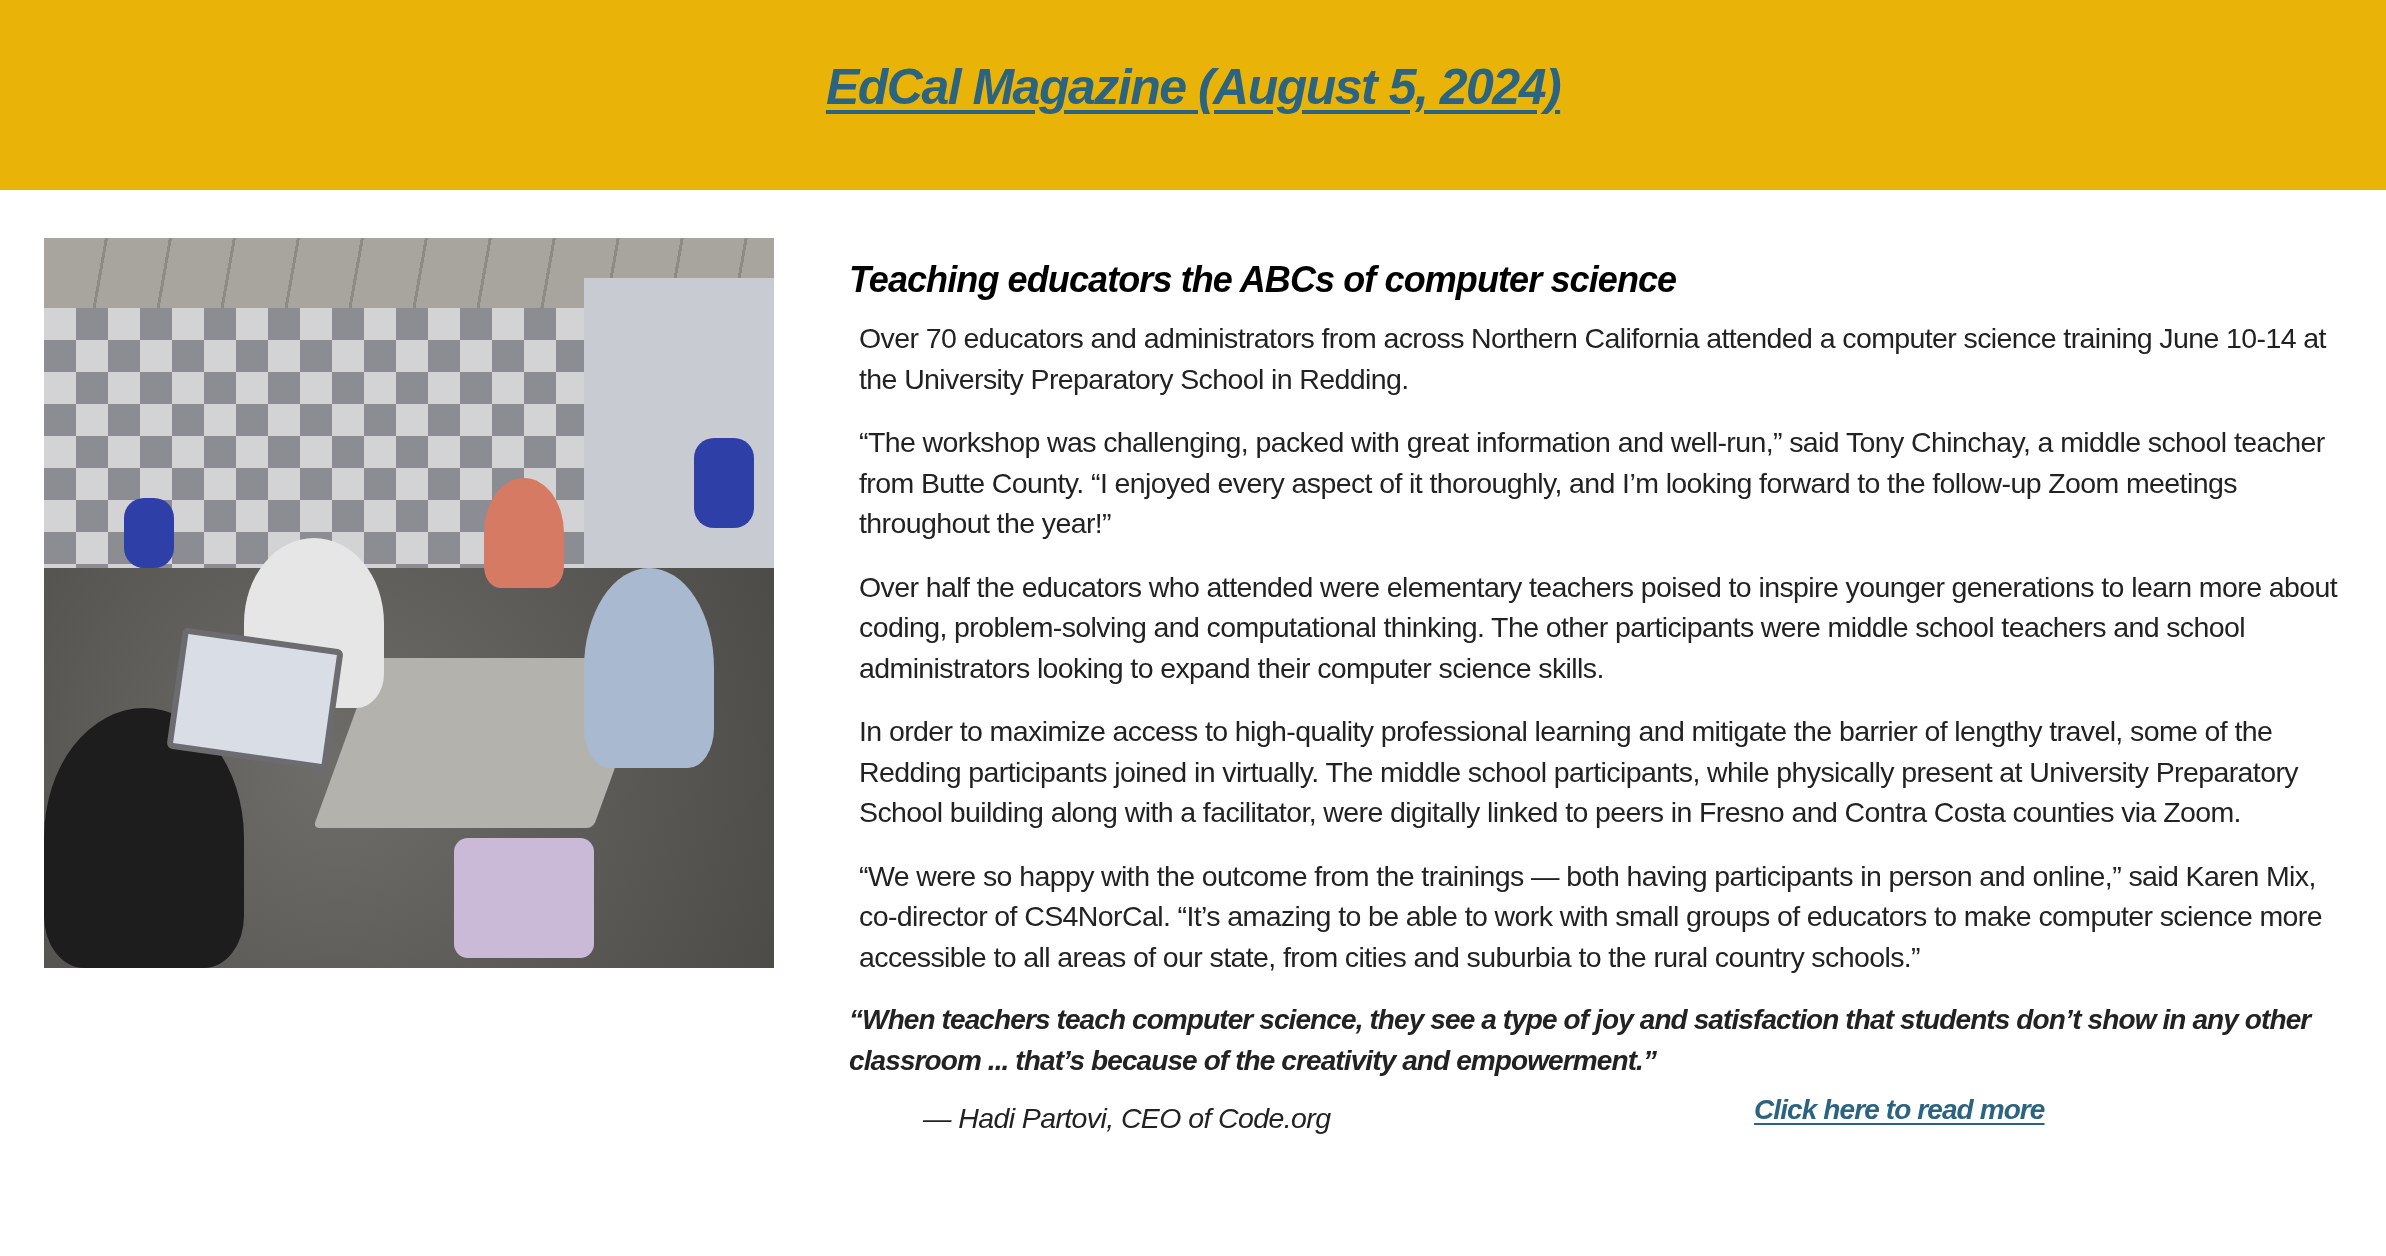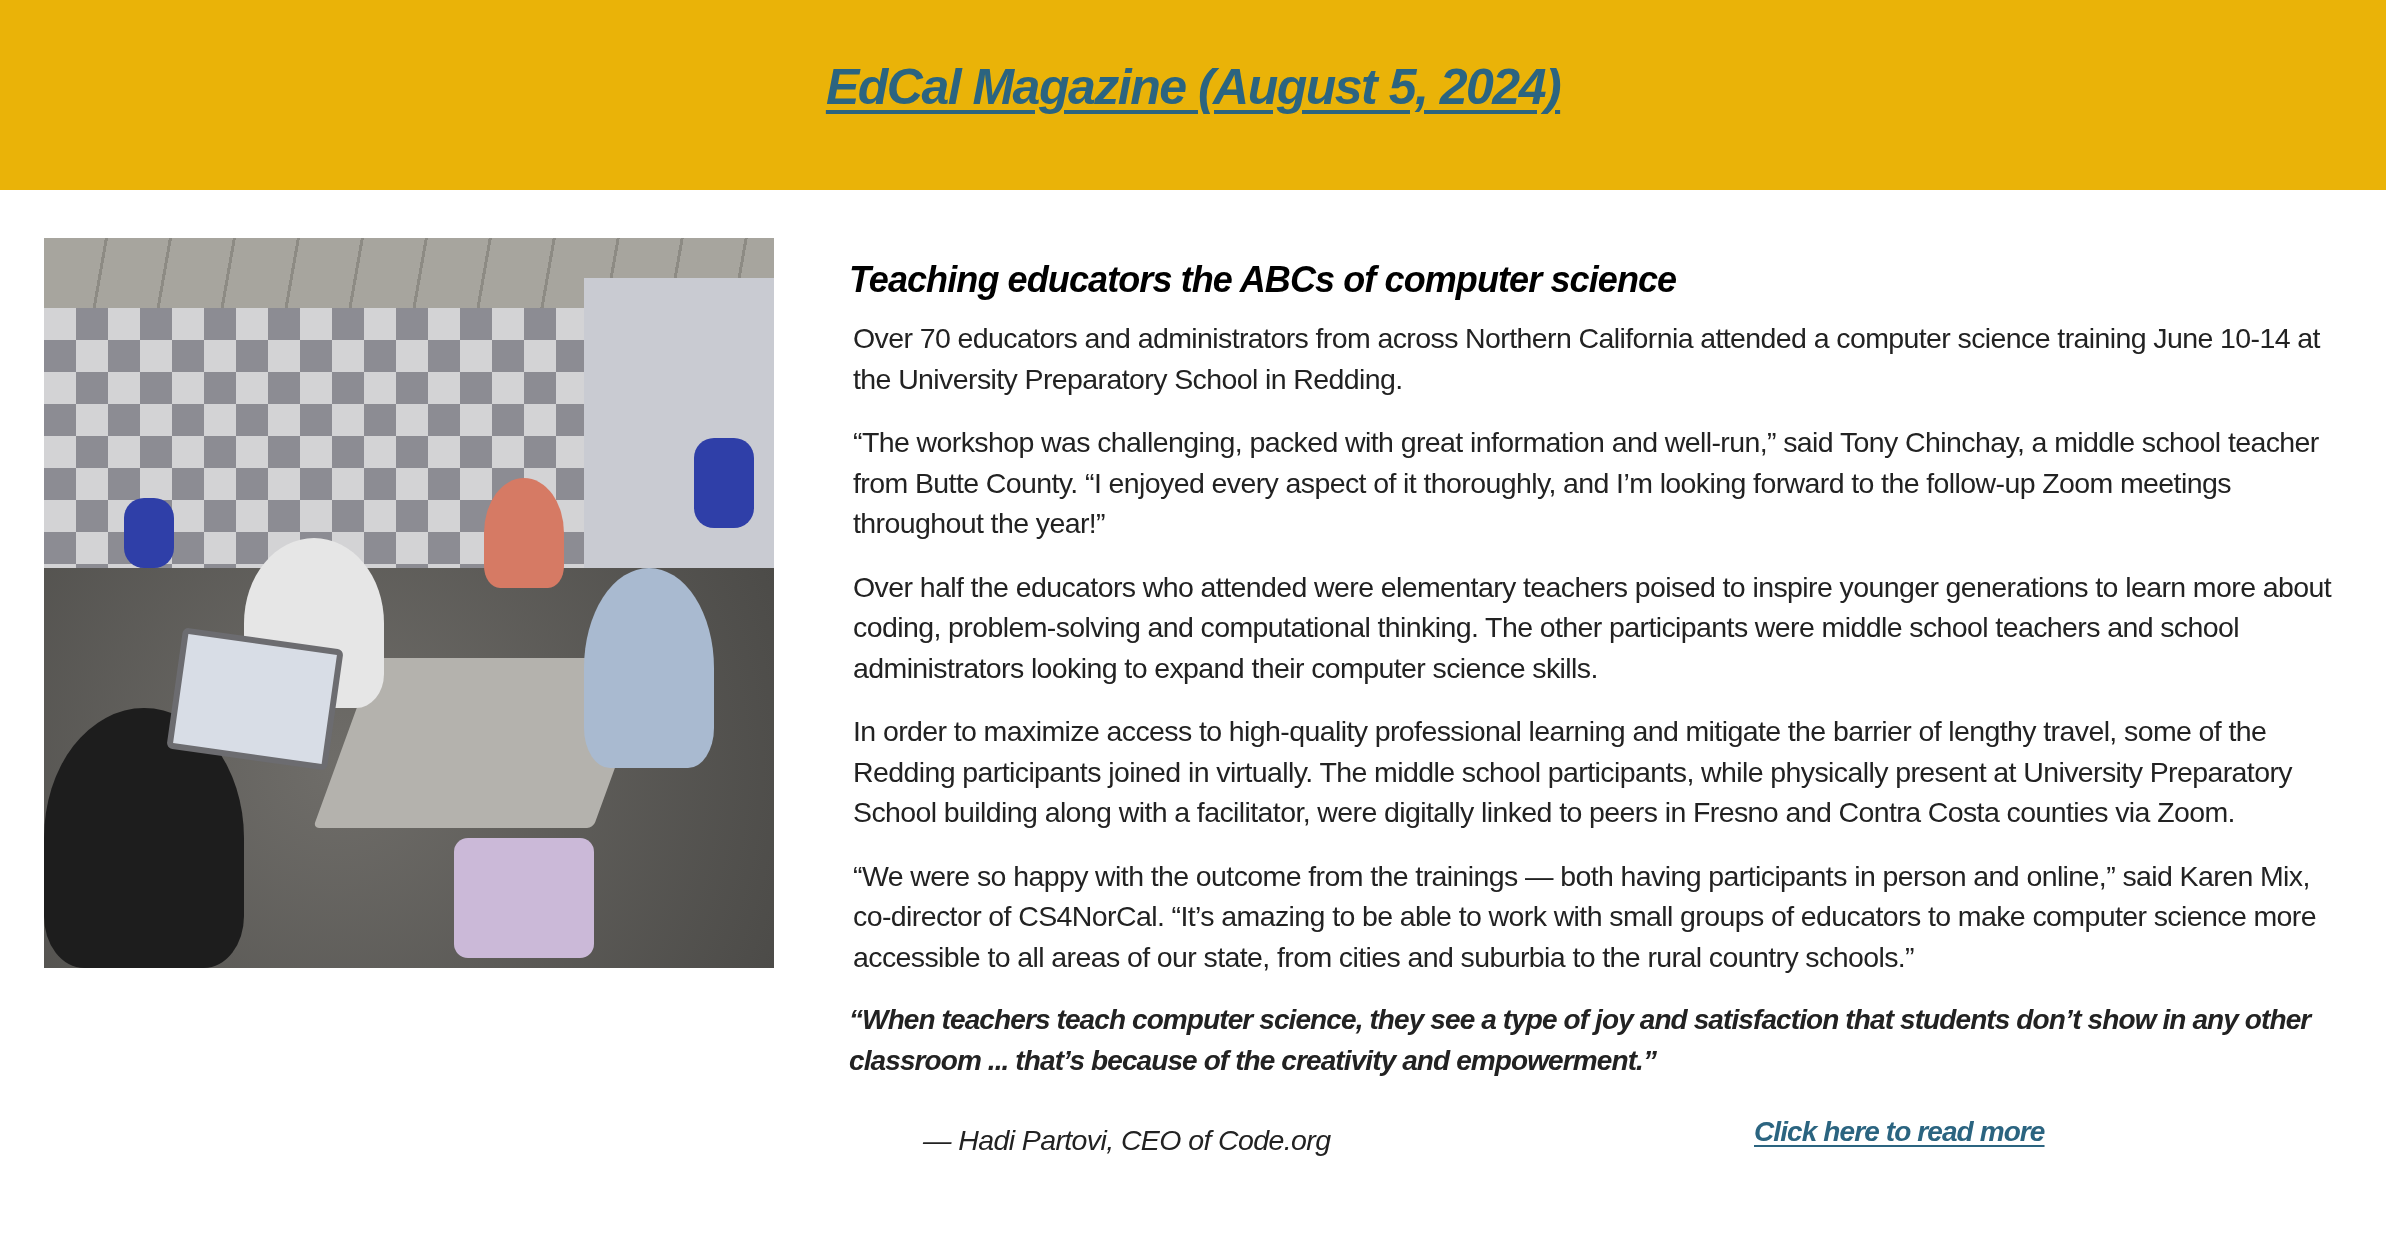--- a/index.html
+++ b/index.html
@@ -53,26 +53,26 @@
   .content {
     position: absolute; left: 849px; top: 254px; width: 1500px;
   }
   .headline {
     margin: 0 0 12px 0;
     font-style: italic; font-weight: bold;
     font-size: 36px; letter-spacing: -0.9px; line-height: 52px;
     color: #000000;
   }
   .para {
-    margin: 0 0 23px 4px;
+    margin: 0 0 23px 10px;
     font-size: 28.5px; line-height: 40.5px; letter-spacing: -0.6px;
     color: #222;
   }
   .quote {
-    margin: 0 0 31px 0;
+    margin: 0 0 9px 0;
     font-style: italic; font-weight: bold;
     font-size: 28px; line-height: 40.5px; letter-spacing: -0.9px;
     color: #222;
   }
   .footer-row { position: relative; height: 44px; }
   .attribution {
     position: absolute; left: 74px; top: 8px;
     font-size: 28.5px; line-height: 40px; letter-spacing: -0.6px; color: #222; font-style: italic;
   }
   .read-more {

